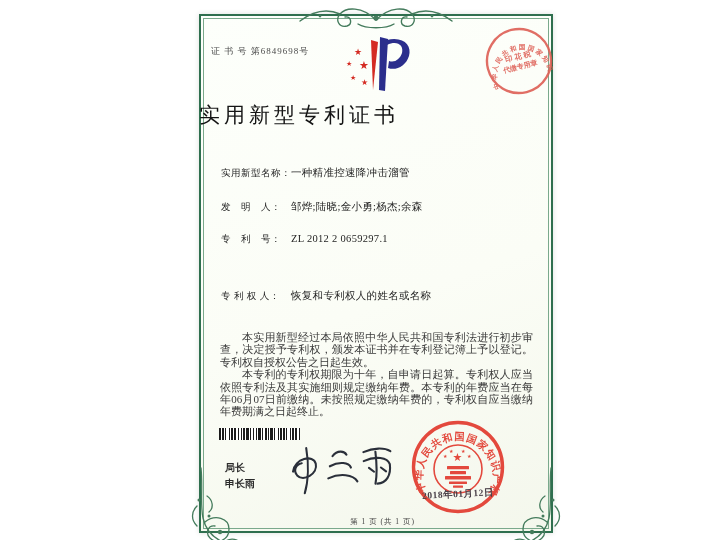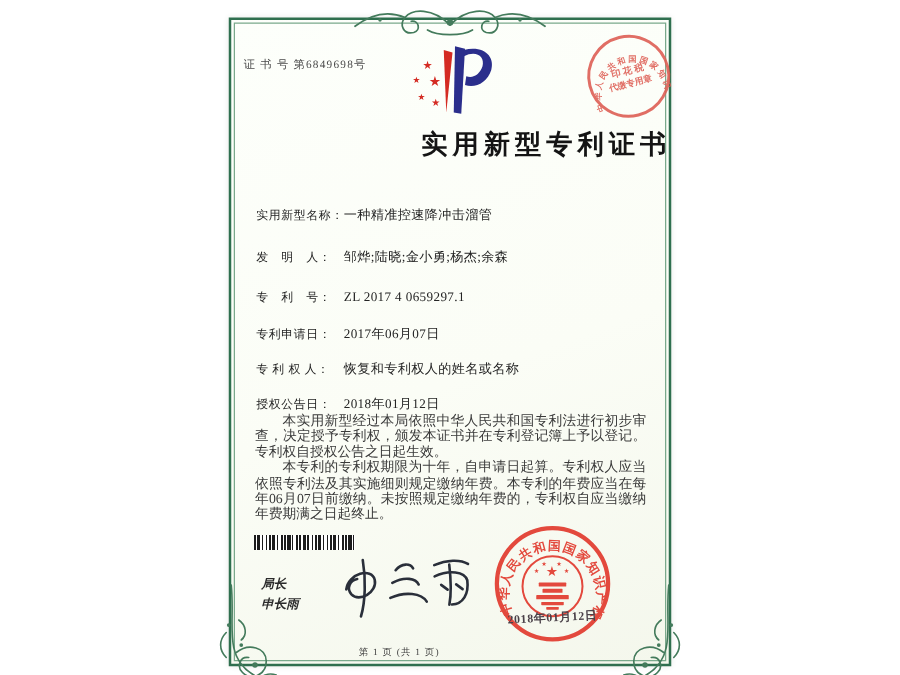--- a/index.html
+++ b/index.html
@@ -1,59 +1,59 @@
 <!DOCTYPE html>
 <html><head>
 <meta charset="utf-8">
 <style>
   html,body{margin:0;padding:0;}
   body{
     width:720px;height:540px;background:#ffffff;overflow:hidden;position:relative;
     font-family:"Liberation Serif","DejaVu Serif",serif;
   }
   #certificate{
-    position:absolute;left:183px;top:14px;width:354px;height:519px;
+    position:absolute;left:199px;top:14px;width:354px;height:519px;
     background:linear-gradient(160deg,#fdfffb 0%,#fbfdf6 55%,#f4f7ec 100%);
     box-shadow:0 0 5px rgba(60,80,60,.18);
   }
   .frame-outer{position:absolute;inset:0;border:2px solid #2f6f4f;pointer-events:none;}
   .frame-inner{position:absolute;inset:4px;border:1px solid #7aa98c;pointer-events:none;}
   .cert-no{
     position:absolute;left:12px;top:31px;font-size:9px;letter-spacing:1px;color:#4a4a4a;white-space:nowrap;
   }
   .logo{position:absolute;left:141px;top:19px;width:72px;height:64px;}
   .title{
-    position:absolute;left:0;top:87px;width:100%;text-align:right;
-    font-size:21px;font-weight:bold;letter-spacing:4px;color:#141414;
+    position:absolute;left:0;top:87px;width:100%;text-align:left;
+    font-size:21px;font-weight:normal;letter-spacing:4px;color:#141414;
   }
   .field{position:absolute;left:22px;right:12px;white-space:nowrap;color:#242424;}
   .field .lbl{display:inline-block;width:66px;font-size:9.5px;letter-spacing:.5px;vertical-align:baseline;}
   .field .val{font-size:10.5px;letter-spacing:.3px;}
   .f0{top:148px}.f1{top:182px}.f2{top:214px}.f3{top:243px}.f4{top:271px}.f5{top:299px}
   .body-text{
     position:absolute;left:21px;top:317px;width:313px;color:#3a3a3a;
     font-size:11px;line-height:12.4px;text-align:justify;
   }
   .body-text p{margin:0;text-indent:2em;}
   .barcode{
     position:absolute;left:20px;top:414px;width:81px;height:12px;
     background:repeating-linear-gradient(90deg,
       #1b1b1b 0 1.6px,#fff 1.6px 2.6px,#1b1b1b 2.6px 5.2px,#fff 5.2px 6.4px,
       #1b1b1b 6.4px 7.4px,#fff 7.4px 9.8px,#1b1b1b 9.8px 11px,#fff 11px 12.2px);
   }
-  .signer{position:absolute;left:26px;top:446px;font-size:10px;font-weight:bold;color:#2b2b2b;line-height:16px;font-style:italic;}
+  .signer{position:absolute;left:26px;top:446px;font-size:10px;font-weight:bold;color:#2b2b2b;line-height:16px;}
   .signature{position:absolute;left:80px;top:426px;width:118px;height:60px;transform:rotate(-2deg);}
   .seal{position:absolute;left:210px;top:404px;width:98px;height:98px;opacity:.93;}
   .seal-date{
     position:absolute;left:211px;top:474px;width:96px;text-align:center;z-index:3;
     font-size:9.5px;font-weight:bold;color:#4a4149;letter-spacing:.5px;transform:rotate(-3deg);
   }
   .tax-stamp{position:absolute;left:277px;top:4px;width:86px;height:86px;transform:rotate(-14deg);opacity:.9;}
   .page-footer{
-    position:absolute;left:104px;top:503px;width:112px;text-align:left;
+    position:absolute;left:104px;top:503px;width:112px;text-align:right;
     font-size:7.5px;color:#3d3d3d;letter-spacing:1px;
   }
   .flourish-top{position:absolute;left:97px;top:-10px;width:160px;height:30px;}
   .flourish-bl{position:absolute;left:-12px;top:452px;width:52px;height:86px;}
   .flourish-br{position:absolute;left:314px;top:452px;width:52px;height:86px;transform:scaleX(-1);}
 </style>
 </head>
 <body>
 
 <div id="certificate">
@@ -119,33 +119,25 @@
   <div class="field f1">
     <span class="lbl">发　明　人：</span>
     <span class="val">邹烨;陆晓;金小勇;杨杰;余森</span>
   </div>
   <div class="field f0">
     <span class="lbl">实用新型名称：</span>
     <span class="val">一种精准控速降冲击溜管</span>
   </div>
   <div class="field f2">
     <span class="lbl">专　利　号：</span>
-    <span class="val">ZL 2017 4 0659297.1</span>
-  </div>
-  <div class="field f3">
-    <span class="lbl">专利申请日：</span>
-    <span class="val">2017年06月07日</span>
+    <span class="val">ZL 2012 2 0659297.1</span>
   </div>
   <div class="field f4">
     <span class="lbl">专 利 权 人：</span>
     <span class="val">恢复和专利权人的姓名或名称</span>
-  </div>
-  <div class="field f5">
-    <span class="lbl">授权公告日：</span>
-    <span class="val">2018年01月12日</span>
   </div>
 
   <div class="body-text">
     <p>本实用新型经过本局依照中华人民共和国专利法进行初步审查，决定授予专利权，颁发本证书并在专利登记簿上予以登记。专利权自授权公告之日起生效。</p>
     <p>本专利的专利权期限为十年，自申请日起算。专利权人应当依照专利法及其实施细则规定缴纳年费。本专利的年费应当在每年06月07日前缴纳。未按照规定缴纳年费的，专利权自应当缴纳年费期满之日起终止。</p>
   </div>
 
   <div class="barcode"></div>
 
   <div class="signer">

